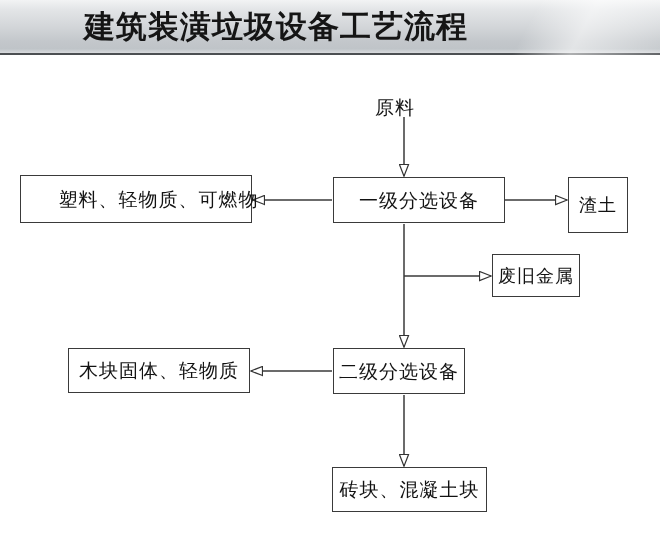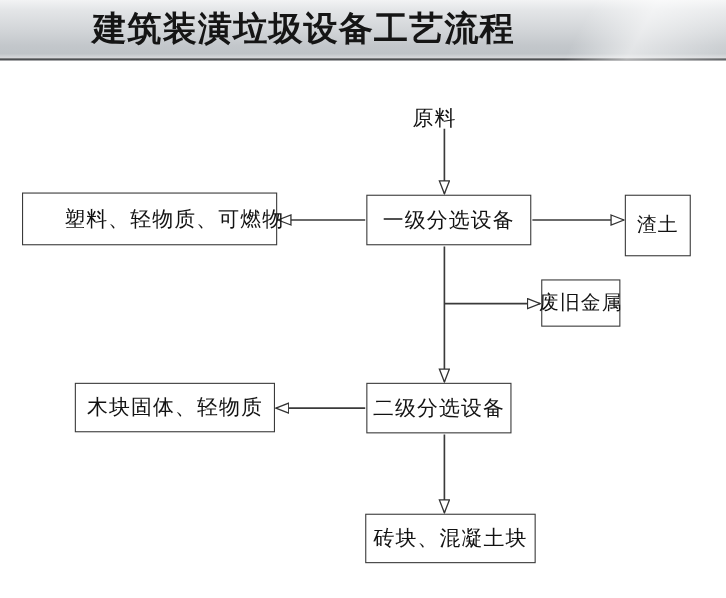--- a/index.html
+++ b/index.html
@@ -94,24 +94,24 @@
     color: #121212;
     font-size: 19px;
     letter-spacing: 1px;
     white-space: nowrap;
     text-align: center;
   }
 
   
   #node-raw-label      { left: 355px; top: 40px;  width: 80px; }
 
-  #node-sorter-1       { left: 333px; top: 122px; width: 150px; height: 46px; }
+  #node-sorter-1       { left: 333px; top: 122px; width: 172px; height: 46px; }
   #node-light-waste    { left: 20px;  top: 120px; width: 232px; height: 48px; padding-left: 45px; }
   #node-slag-soil      { left: 568px; top: 122px; width: 60px;  height: 56px; font-size: 18px; }
-  #node-scrap-metal    { left: 492px; top: 199px; width: 72px;  height: 43px; font-size: 18px; }
+  #node-scrap-metal    { left: 492px; top: 199px; width: 88px;  height: 43px; font-size: 18px; }
 
   #node-sorter-2       { left: 333px; top: 293px; width: 132px; height: 46px; }
   #node-wood-light     { left: 68px;  top: 293px; width: 182px; height: 45px; }
 
   #node-brick-concrete { left: 332px; top: 412px; width: 155px; height: 45px; }
 </style>
 </head>
 <body>
 
 <div id="header-bar">

